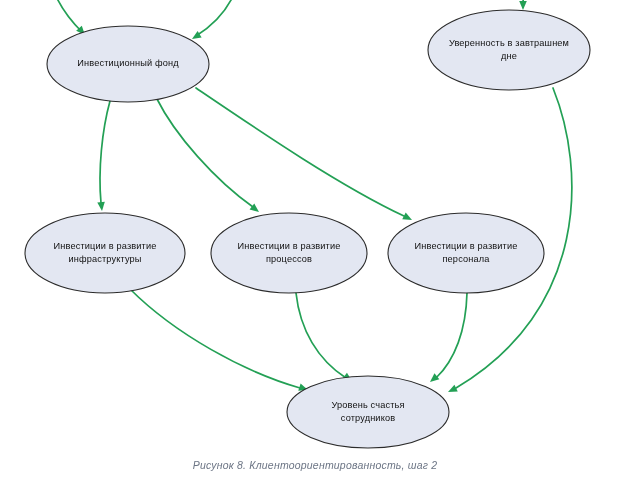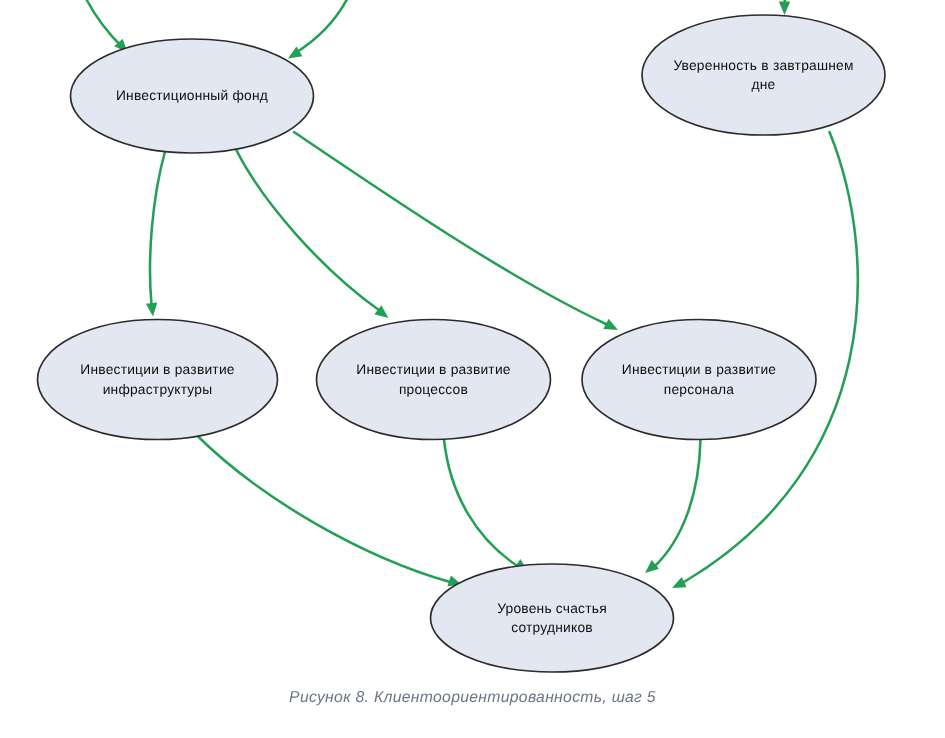--- a/index.html
+++ b/index.html
@@ -137,15 +137,15 @@
           <text class="node-label" x="466" y="260" fill="#101010">персонала</text>
         </g>
         <g>
           <ellipse class="node-ellipse" cx="368" cy="412" rx="81" ry="36" fill="#e3e7f2" stroke="#2b2b2b"></ellipse>
           <text class="node-label" x="368" y="406" fill="#101010">Уровень счастья</text>
           <text class="node-label" x="368" y="419" fill="#101010">сотрудников</text>
         </g>
       </g>
   </svg>
 
-  <div class="caption">Рисунок 8. Клиентоориентированность, шаг 5</div>
+  <div class="caption">Рисунок 8. Клиентоориентированность, шаг 2</div>
 
 </div>
 
 </body></html>

